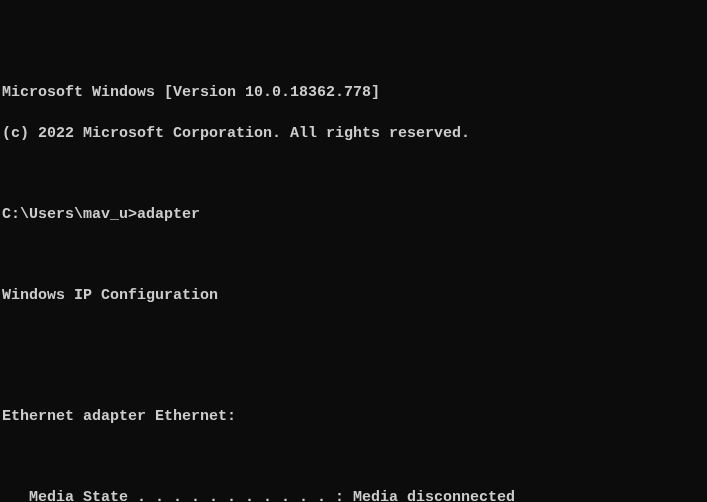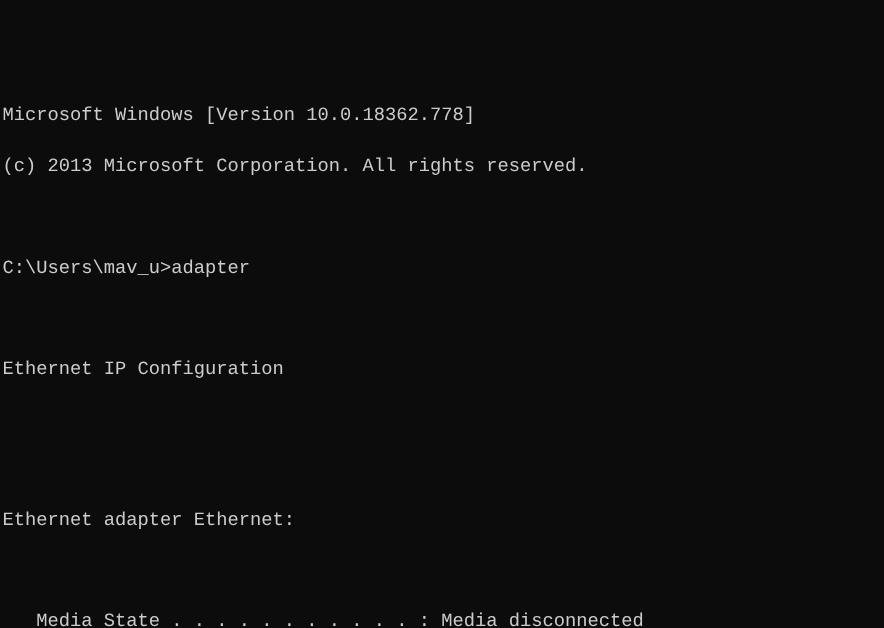--- a/index.html
+++ b/index.html
@@ -11,33 +11,34 @@
       font-size: 15px;
       line-height: 1.35;
       white-space: pre;
       width: 707px;
       height: 502px;
       box-sizing: border-box;
       overflow: hidden;
     }
     .line {
       display: block;
+      font-weight: bold;
     }
   </style>
 </head>
 <body>
 
 
 
 <span class="line">Microsoft Windows [Version 10.0.18362.778]</span>
-<span class="line">(c) 2013 Microsoft Corporation. All rights reserved.</span>
+<span class="line">(c) 2022 Microsoft Corporation. All rights reserved.</span>
 <span class="line"> </span>
 <span class="line"><span>C:\Users\mav_u&gt;</span><span>adapter</span></span>
 <span class="line"> </span>
-<span class="line">Ethernet IP Configuration</span>
+<span class="line">Windows IP Configuration</span>
 <span class="line"> </span>
 <span class="line"> </span>
 <span class="line">Ethernet adapter Ethernet:</span>
 <span class="line"> </span>
 <span class="line"><span>   Media State . . . . . . . . . . . : </span><span>Media disconnected</span></span>
 
 
 
 
 

